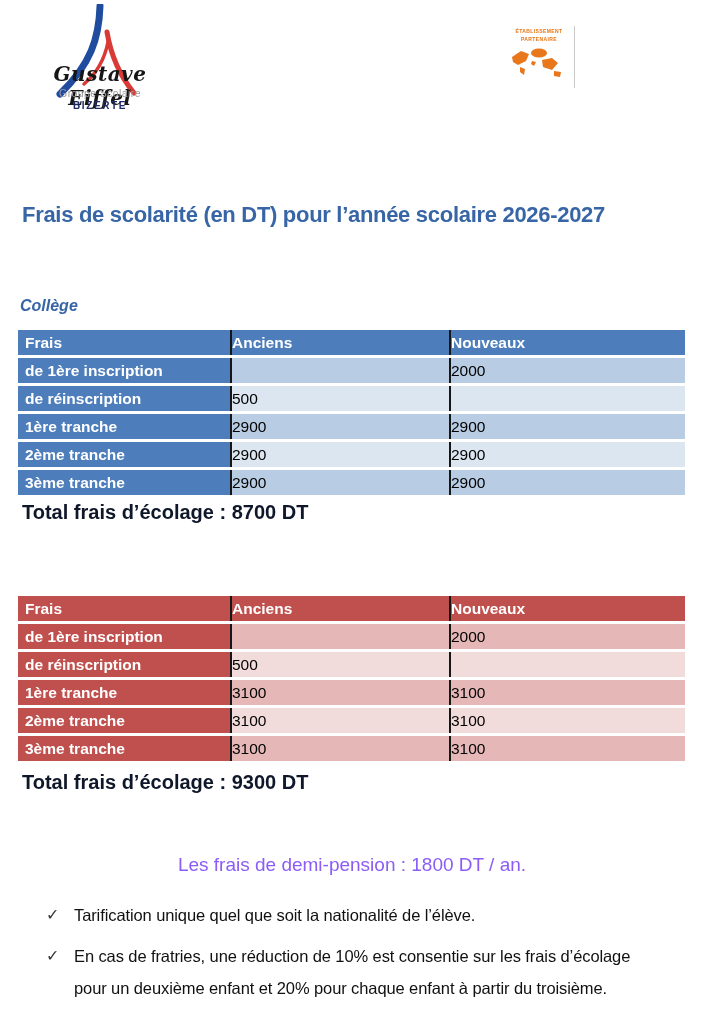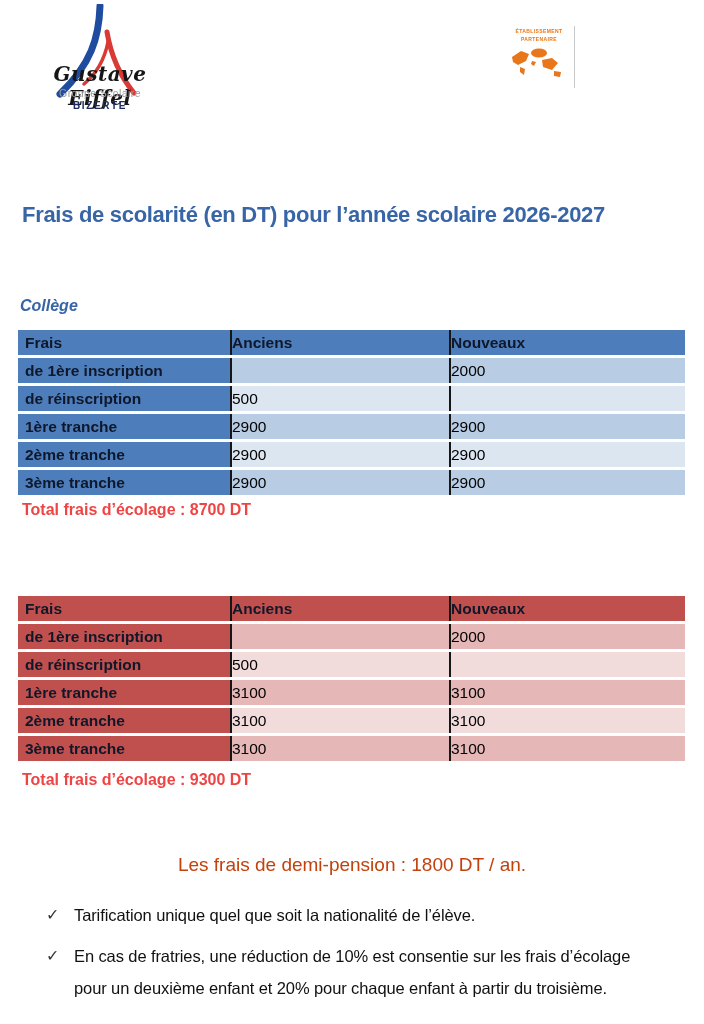--- a/index.html
+++ b/index.html
@@ -36,34 +36,34 @@
   #lycee-heading{top:563px;margin-top:36px;}
 
   
   .fee-table{position:absolute;left:18px;width:667px;display:grid;
              grid-template-columns:212px 219px 236px;row-gap:3px;}
   #college-table{top:330px;}
   #lycee-table{top:596px;}
   .t-blue{--accent:#4d7ebb;--med:#b8cce4;--light:#dce6f1;}
   .t-red{--accent:#c0504d;--med:#e5b8b7;--light:#f2dcdb;}
   .cell{height:25px;line-height:25px;font-size:15.5px;white-space:nowrap;overflow:hidden;}
-  .cell.head,.cell.label{background:var(--accent);color:#0f172a;font-weight:bold;}
+  .cell.head,.cell.label{background:var(--accent);color:#ffffff;font-weight:bold;}
   .cell.c0{padding-left:7px;}
   .cell.head.c1,.cell.head.c2,.cell.data{text-align:left;}
   .cell.sep{border-left:2px solid #161616;}
   .cell.data.med{background:var(--med);}
   .cell.data.light{background:var(--light);}
 
-  .total-line{position:absolute;left:22px;font-size:16px;font-weight:bold;color:#ef4444;}
+  .total-line{position:absolute;left:22px;font-size:20px;font-weight:bold;color:#0f172a;}
   #college-total{top:501px;}
   #lycee-total{top:744px;margin-top:27px;}
 
   
   .demi-pension{position:absolute;left:0;top:854px;width:100%;text-align:center;
-                font-size:19px;color:#c2410c;}
+                font-size:19px;color:#8b5cf6;}
   .notes{position:absolute;left:46px;top:899px;width:618px;}
   .note-item{display:flex;margin-bottom:9px;font-size:16.5px;line-height:32px;color:#111;}
   .note-check{width:28px;flex:0 0 28px;color:#333;font-size:16px;}
   .note-text{flex:1;letter-spacing:-0.1px;}
 </style>
 </head>
 <body>
 
 <div class="school-logo">
   <svg width="130" height="100" viewBox="0 0 130 100">

